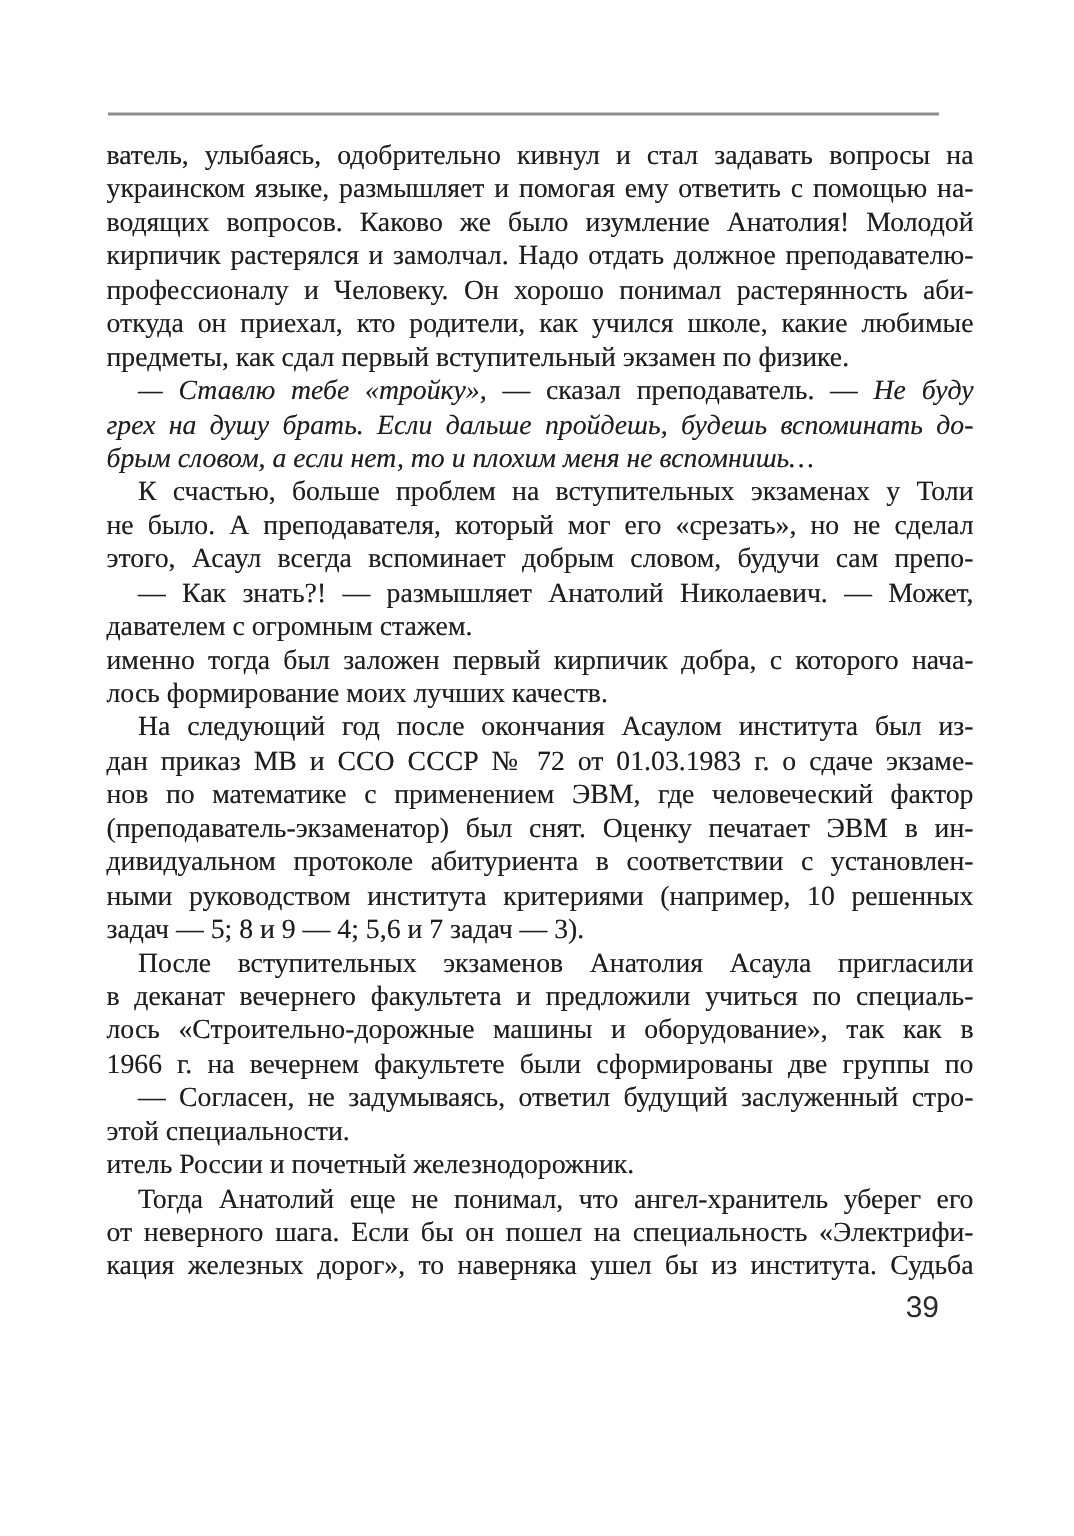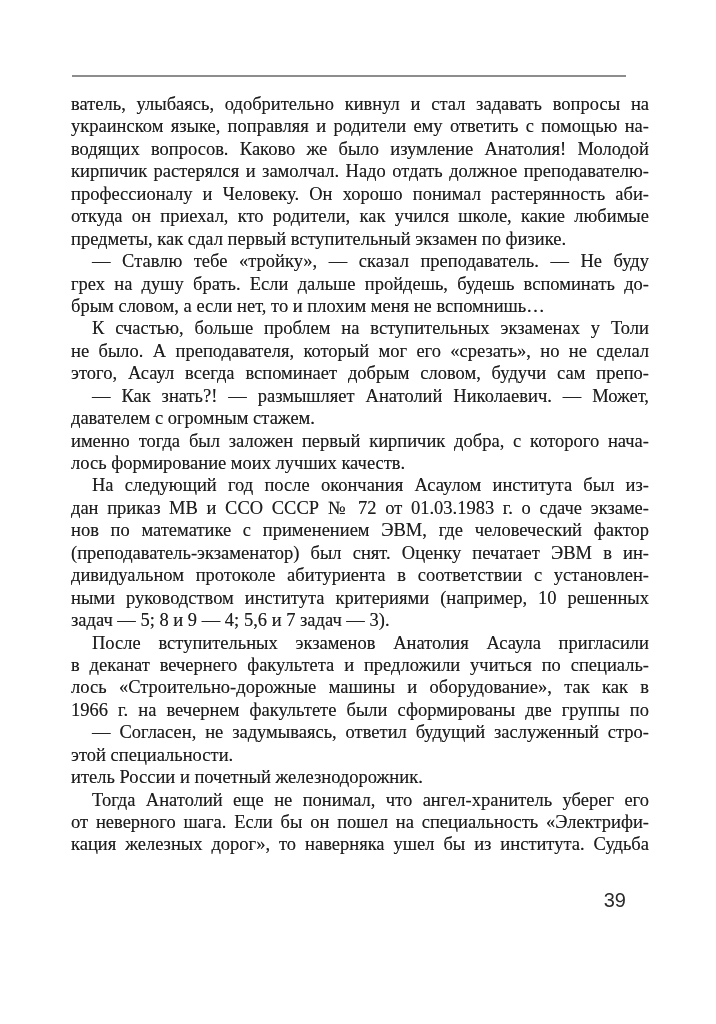--- a/index.html
+++ b/index.html
@@ -40,41 +40,41 @@
     -moz-text-align-last: justify;
     height: 22.45px;
     overflow: visible;
     white-space: normal;
   }
   .line.last {
     text-align-last: left;
     -moz-text-align-last: left;
   }
   .line.indent { text-indent: 21px; }
-  .italic { }
+  .italic { font-style: italic; }
   .page-number {
     position: absolute;
     left: 72px;
-    top: 888px;
+    top: 860px;
     width: 554px;
     text-align: right;
     font-family: "Liberation Sans", sans-serif;
     font-size: 20px;
     line-height: 24px;
     color: #2b2b2b;
   }
 </style>
 </head>
 <body>
 
 <div class="page" style="background: rgb(255, 255, 255);">
   <div class="header-rule" style="background: rgb(141, 141, 141);"></div>
   <div class="text-block" style="color: rgb(30, 30, 30);">
       <div class="line"><span>ватель, улыбаясь, одобрительно кивнул и стал задавать вопросы на</span></div>
-      <div class="line"><span>украинском языке, поправляя и родители ему ответить с помощью на-</span></div>
+      <div class="line"><span>украинском языке, размышляет и помогая ему ответить с помощью на-</span></div>
       <div class="line"><span>водящих вопросов. Каково же было изумление Анатолия! Молодой</span></div>
       <div class="line"><span>кирпичик растерялся и замолчал. Надо отдать должное преподавателю-</span></div>
       <div class="line"><span>профессионалу и Человеку. Он хорошо понимал растерянность аби-</span></div>
       <div class="line"><span>откуда он приехал, кто родители, как учился школе, какие любимые</span></div>
       <div class="line last"><span>предметы, как сдал первый вступительный экзамен по физике.</span></div>
       <div class="line indent"><span class="italic">— Ставлю тебе «тройку»,</span><span> — сказал преподаватель. — </span><span class="italic">Не буду</span></div>
       <div class="line"><span class="italic">грех на душу брать. Если дальше пройдешь, будешь вспоминать до-</span></div>
       <div class="line last"><span class="italic">брым словом, а если нет, то и плохим меня не вспомнишь…</span></div>
       <div class="line indent"><span>К счастью, больше проблем на вступительных экзаменах у Толи</span></div>
       <div class="line"><span>не было. А преподавателя, который мог его «срезать», но не сделал</span></div>

